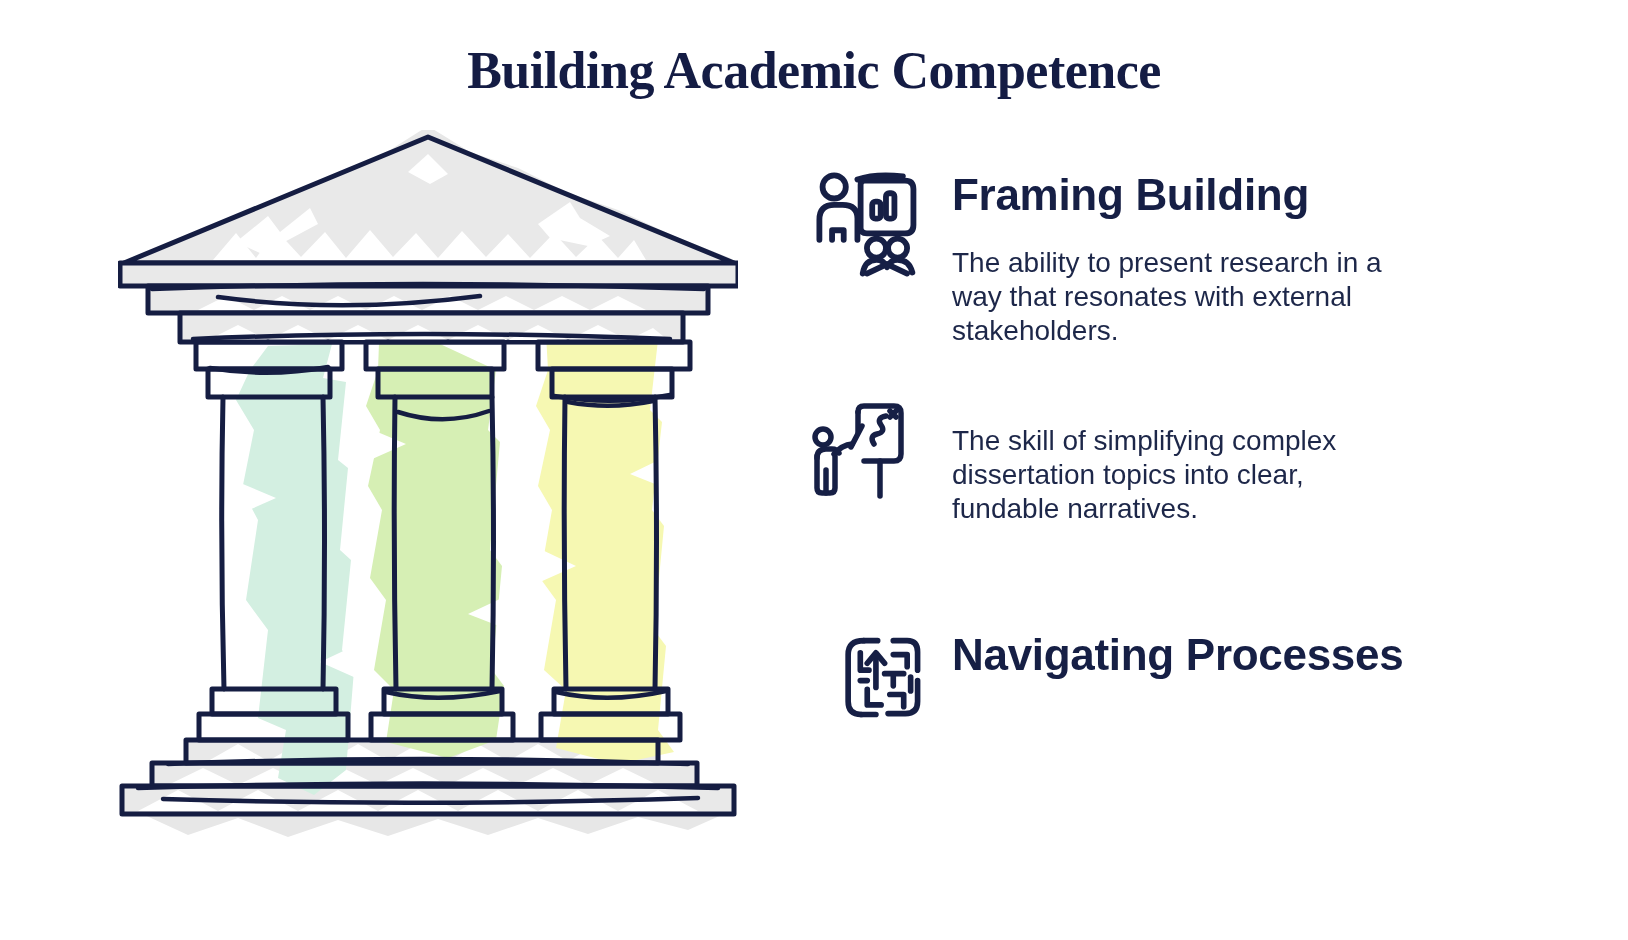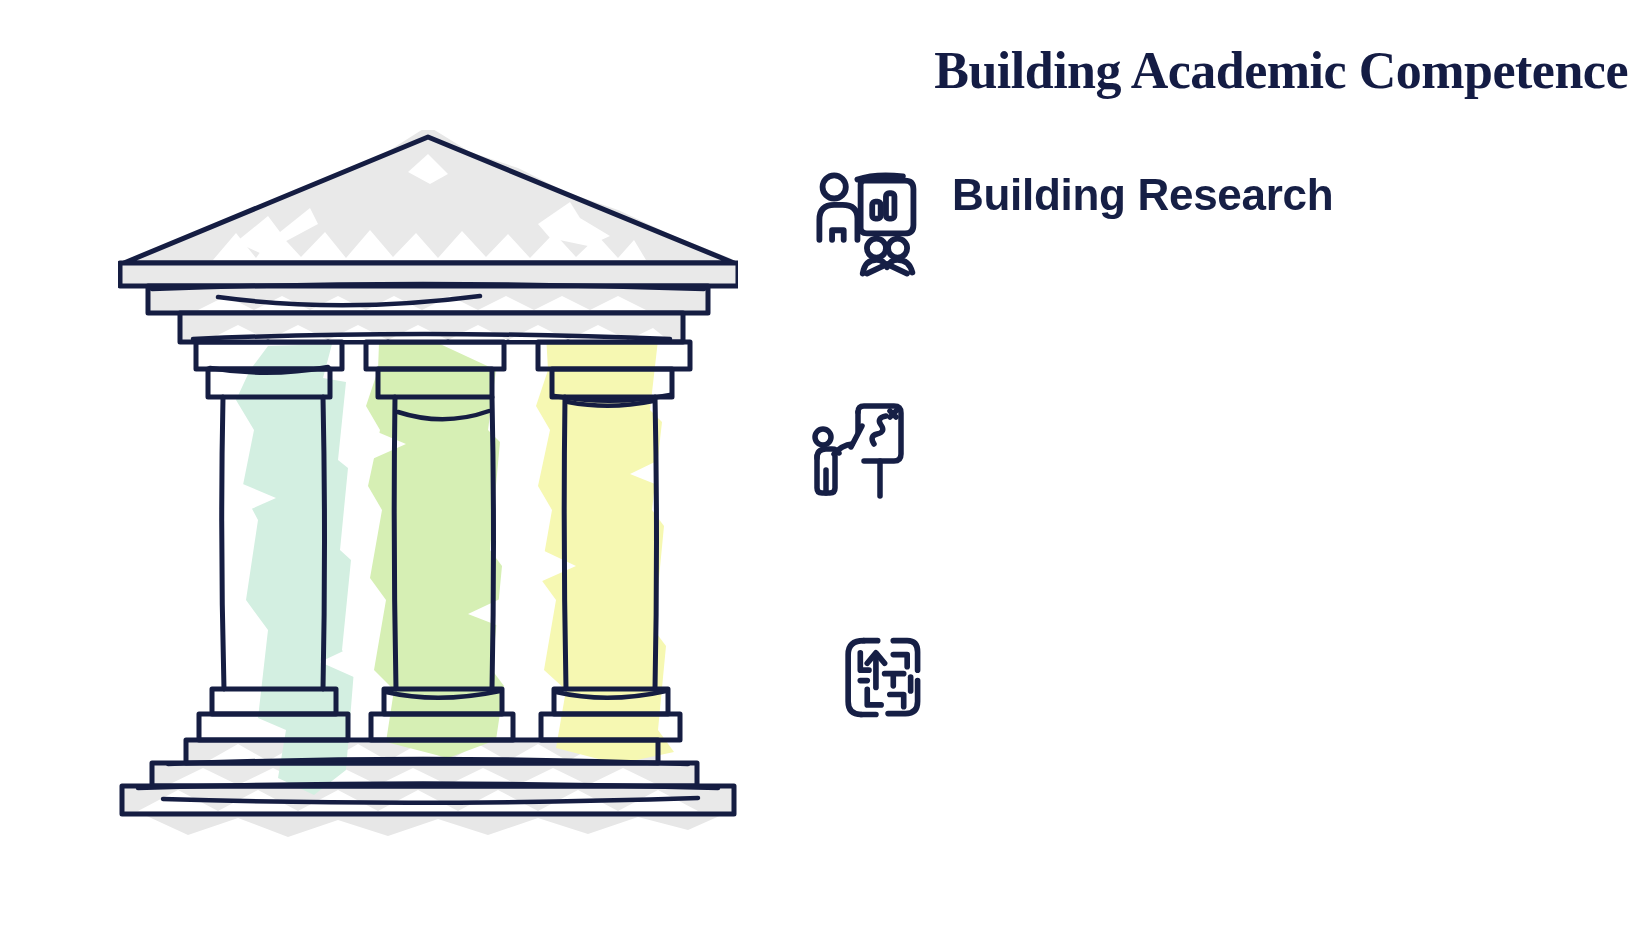--- a/index.html
+++ b/index.html
@@ -7,21 +7,21 @@
   body {
     position:relative;
     background:#ffffff;
     font-family:"Liberation Sans", sans-serif;
     overflow:hidden;
     color:#1a2142;
   }
   .page-title {
     position:absolute;
     top:42px; left:0; width:100%;
-    text-align:right;
+    text-align:center;
     font-family:"Liberation Serif", serif;
     font-weight:700;
     font-size:52px;
     line-height:58px;
     letter-spacing:-0.5px;
     color:#141c44;
   }
   .temple-wrap {
     position:absolute;
     left:118px; top:130px;
@@ -159,51 +159,58 @@
     <path class="sk-fillw" d="M50,10 L88,10 Q96,10 96,18 L96,52 Q96,60 88,60 L52,60 Q46,60 46,55 L46,14 Q46,10 50,10 Z"></path>
     <path class="sk" d="M43,9 Q60,3 86,6"></path>
     <rect class="sk" x="57" y="30" width="8" height="16" rx="3" stroke-width="4.5"></rect>
     <rect class="sk" x="70" y="22" width="8" height="24" rx="3" stroke-width="4.5"></rect>
     <circle class="sk-fillw" cx="61" cy="74" r="9"></circle>
     <circle class="sk-fillw" cx="81" cy="74" r="9"></circle>
     <path class="sk" d="M48,98 Q50,85 61,85 Q68,85 71,92 Q74,85 81,85 Q92,85 95,97"></path>
     <path class="sk" d="M52,98 L71,89 L90,98"></path>
   </svg>
   <div class="txt-col">
-    <div class="sec-heading">Building Research</div>
+    <div class="sec-heading">Framing Building</div>
+    <div class="sec-body">The ability to present research in a
+way that resonates with external
+stakeholders.</div>
   </div>
 </div>
 
 <div class="section section-2">
   <svg class="icon-box s2-icon" width="106" height="106" viewBox="0 0 106 106" aria-hidden="true">
     <path class="sk" d="M52,14 Q52,8 58,8 L88,8 Q95,8 95,15 L95,56 Q95,63 88,63 L58,63"></path>
     <path class="sk" d="M52,14 L52,34"></path>
     <path class="sk" d="M74,63 L74,98"></path>
     <path class="sk" d="M80,18 Q70,20 75,27 Q80,34 71,36 Q63,38 68,46" stroke-width="4.5"></path>
     <path class="sk" d="M84,13 L90,19 M90,13 L84,19" stroke-width="4"></path>
     <circle class="sk" cx="17" cy="39" r="8"></circle>
     <path class="sk" d="M11,60 Q11,51 20,51 L26,51 Q31,51 33,55"></path>
     <path class="sk" d="M28,56 Q36,47 46,46"></path>
     <path class="sk" d="M45,49 L56,28"></path>
     <path class="sk" d="M11,58 L11,90 Q11,95 16,95 L24,95 Q29,95 29,90 L29,58"></path>
     <path class="sk" d="M20,72 L20,95"></path>
   </svg>
   <div class="txt-col">
+    <div class="sec-body">The skill of simplifying complex
+dissertation topics into clear,
+fundable narratives.</div>
   </div>
 </div>
 
 <div class="section section-3">
   <svg class="icon-box s3-icon" width="92" height="92" viewBox="0 0 106 106" aria-hidden="true">
     <path class="sk-thick" d="M32,10 Q14,10 14,26 L14,80 Q14,95 29,95"></path>
     <path class="sk-thick" d="M32,10 L48,10 M66,10 L82,10 Q94,10 94,23 L94,44 M94,56 L94,80 Q94,94 80,94 L60,94 M29,95 L46,95"></path>
     <path class="sk-thick" d="M46,64 L46,26"></path>
     <path class="sk-thick" d="M36,36 L46,24 L56,36"></path>
     <path class="sk-thick" d="M28,24 L28,44 L38,44"></path>
     <path class="sk-thick" d="M66,26 L82,26 L82,40"></path>
     <path class="sk-thick" d="M56,48 L78,48 M66,48 L66,62"></path>
     <path class="sk-thick" d="M28,56 L36,56"></path>
     <path class="sk-thick" d="M36,66 L36,84 L52,84"></path>
     <path class="sk-thick" d="M62,72 L78,72 L78,86"></path>
     <path class="sk-thick" d="M86,52 L86,68"></path>
   </svg>
   <div class="txt-col">
+    <div class="sec-heading">Navigating Processes</div>
   </div>
 </div>
 
 </body></html>

